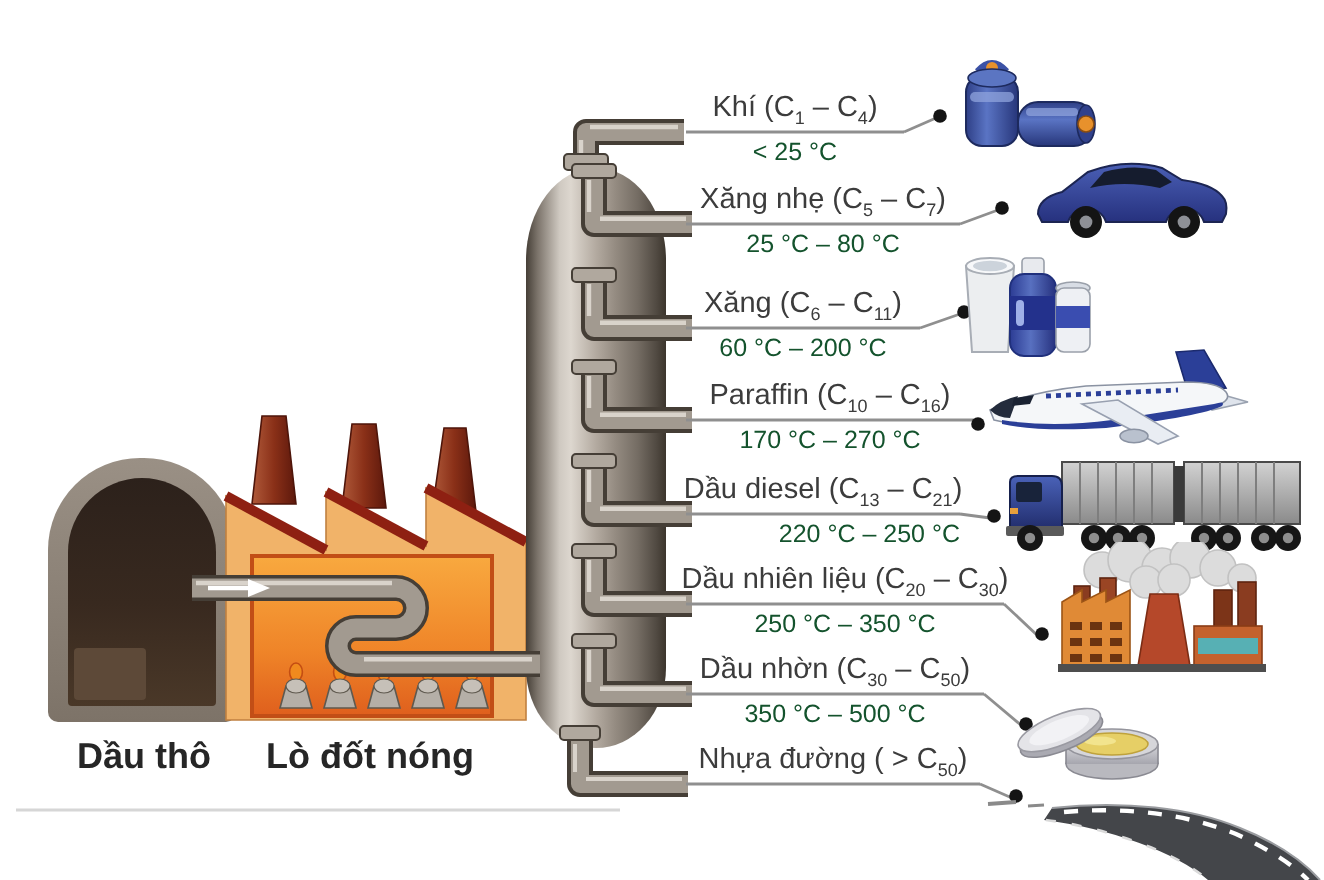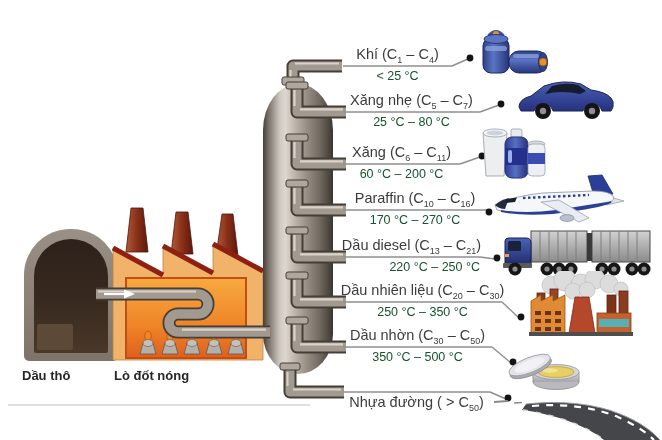--- a/index.html
+++ b/index.html
@@ -16,22 +16,22 @@
   .tank-patch{position:absolute;left:3px;bottom:3px;width:36px;height:26px;
         background:#5d4938;border-radius:2px;}
   
   .furnace{position:absolute;left:110px;top:206px;width:155px;height:156px;z-index:2;}
   .column{position:absolute;left:263px;top:84px;width:70px;height:290px;z-index:3;
         border-radius:35px 35px 35px 35px / 46px 46px 40px 40px;
         background:linear-gradient(90deg,#453e36 0%,#7a7269 8%,#cfc9c1 24%,#ddd7cf 32%,
           #b3aaa0 50%,#948b81 64%,#746c63 80%,#514a42 93%,#3c352d 100%);}
   .overlay{position:absolute;left:0;top:0;width:662px;height:440px;z-index:4;}
   
-  .caption{position:absolute;z-index:5;font-weight:700;font-size:13px;color:#262626;
-        white-space:nowrap;}
+  .caption{position:absolute;z-index:5;font-weight:700;font-size:18px;color:#262626;
+        text-align:center;white-space:nowrap;}
   .cap-tank{left:22px;top:368px;width:100px;}
   .cap-furnace{left:114px;top:368px;width:142px;}
   
   #rows{position:absolute;left:0;top:0;width:662px;height:440px;z-index:5;pointer-events:none;padding-left:11px;}
   .frac-label{position:absolute;height:20px;line-height:20px;font-size:14.5px;color:#3c3c3c;
         text-align:center;white-space:nowrap;}
   .frac-label sub{font-size:9px;line-height:0;}
   .frac-temp{position:absolute;height:15px;line-height:15px;font-size:12.5px;color:#14532d;
         text-align:center;white-space:nowrap;}
   .icon{position:absolute;z-index:5;}
@@ -194,21 +194,21 @@
       <div class="frac-label" style="left: 318px; top: 142px; width: 167px;"><span>Xăng (C</span><sub>6</sub><span> – C</span><sub>11</sub><span>)</span></div>
       <div class="frac-temp" style="left: 343px; top: 167px; width: 117px;">60 °C – 200 °C</div>
       <div class="frac-label" style="left: 318px; top: 188px; width: 194px;"><span>Paraffin (C</span><sub>10</sub><span> – C</span><sub>16</sub><span>)</span></div>
       <div class="frac-temp" style="left: 343px; top: 213px; width: 144px;">170 °C – 270 °C</div>
       <div class="frac-label" style="left: 318px; top: 235px; width: 187px;"><span>Dầu diesel (C</span><sub>13</sub><span> – C</span><sub>21</sub><span>)</span></div>
       <div class="frac-temp" style="left: 343px; top: 260px; width: 137px; text-align: right;">220 °C – 250 °C</div>
       <div class="frac-label" style="left: 318px; top: 280px; width: 209px;"><span>Dầu nhiên liệu (C</span><sub>20</sub><span> – C</span><sub>30</sub><span>)</span></div>
       <div class="frac-temp" style="left: 343px; top: 305px; width: 159px;">250 °C – 350 °C</div>
       <div class="frac-label" style="left: 318px; top: 325px; width: 199px;"><span>Dầu nhờn (C</span><sub>30</sub><span> – C</span><sub>50</sub><span>)</span></div>
       <div class="frac-temp" style="left: 343px; top: 350px; width: 149px;">350 °C – 500 °C</div>
-      <div class="frac-label" style="left: 318px; top: 392px; width: 197px;"><span>Nhựa đường ( &gt; C</span><sub>50</sub><span>)</span></div>
+      <div class="frac-label" style="left: 318px; top: 370px; width: 197px;"><span>Nhựa đường ( &gt; C</span><sub>50</sub><span>)</span></div>
     </div>
 
   <svg class="icon" style="left:477px;top:26px;width:74px;height:52px" viewBox="0 0 74 52">
     <defs>
       <linearGradient id="gasV" x1="0" y1="0" x2="1" y2="0">
           <stop offset="0" stop-color="#2e3f86"></stop>
           <stop offset="0.4" stop-color="#5a74c4"></stop>
           <stop offset="1" stop-color="#27367a"></stop>
         </linearGradient>
       <linearGradient id="gasH" x1="0" y1="0" x2="0" y2="1">

